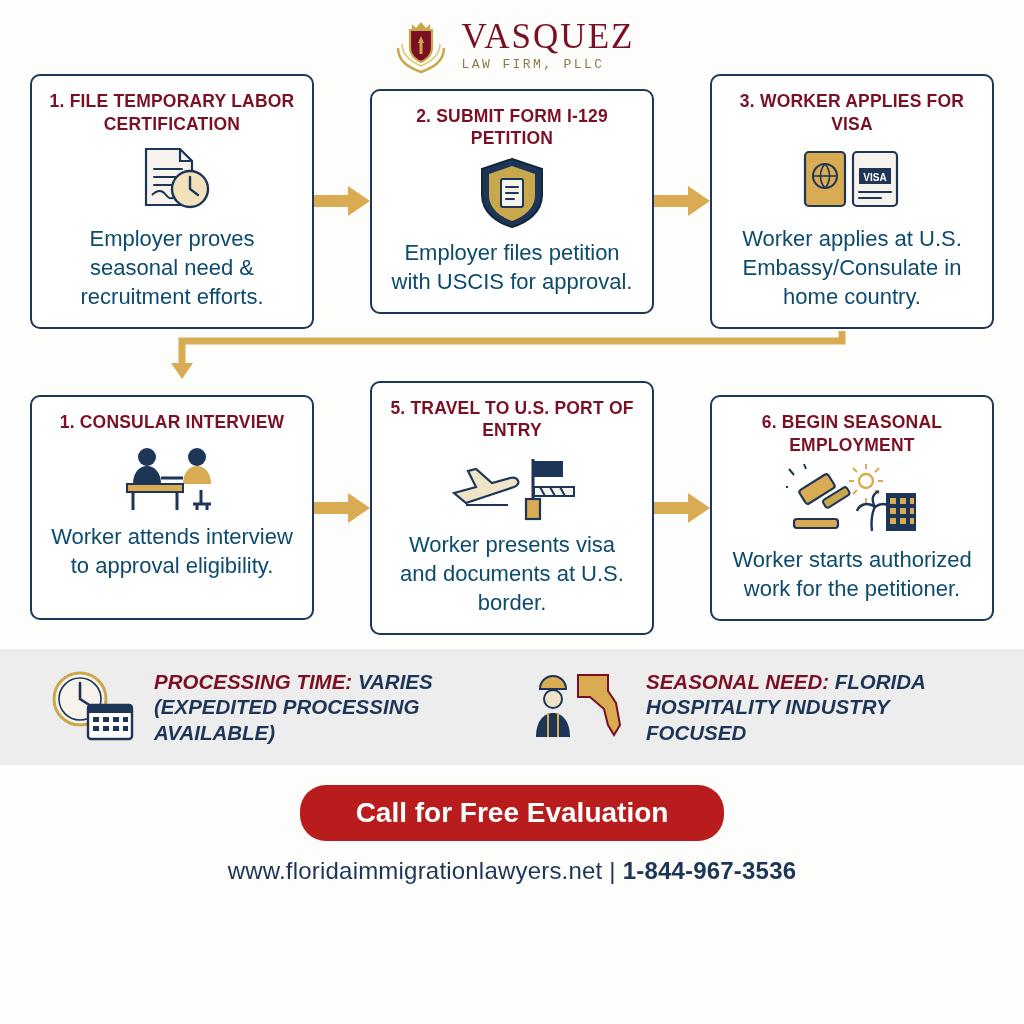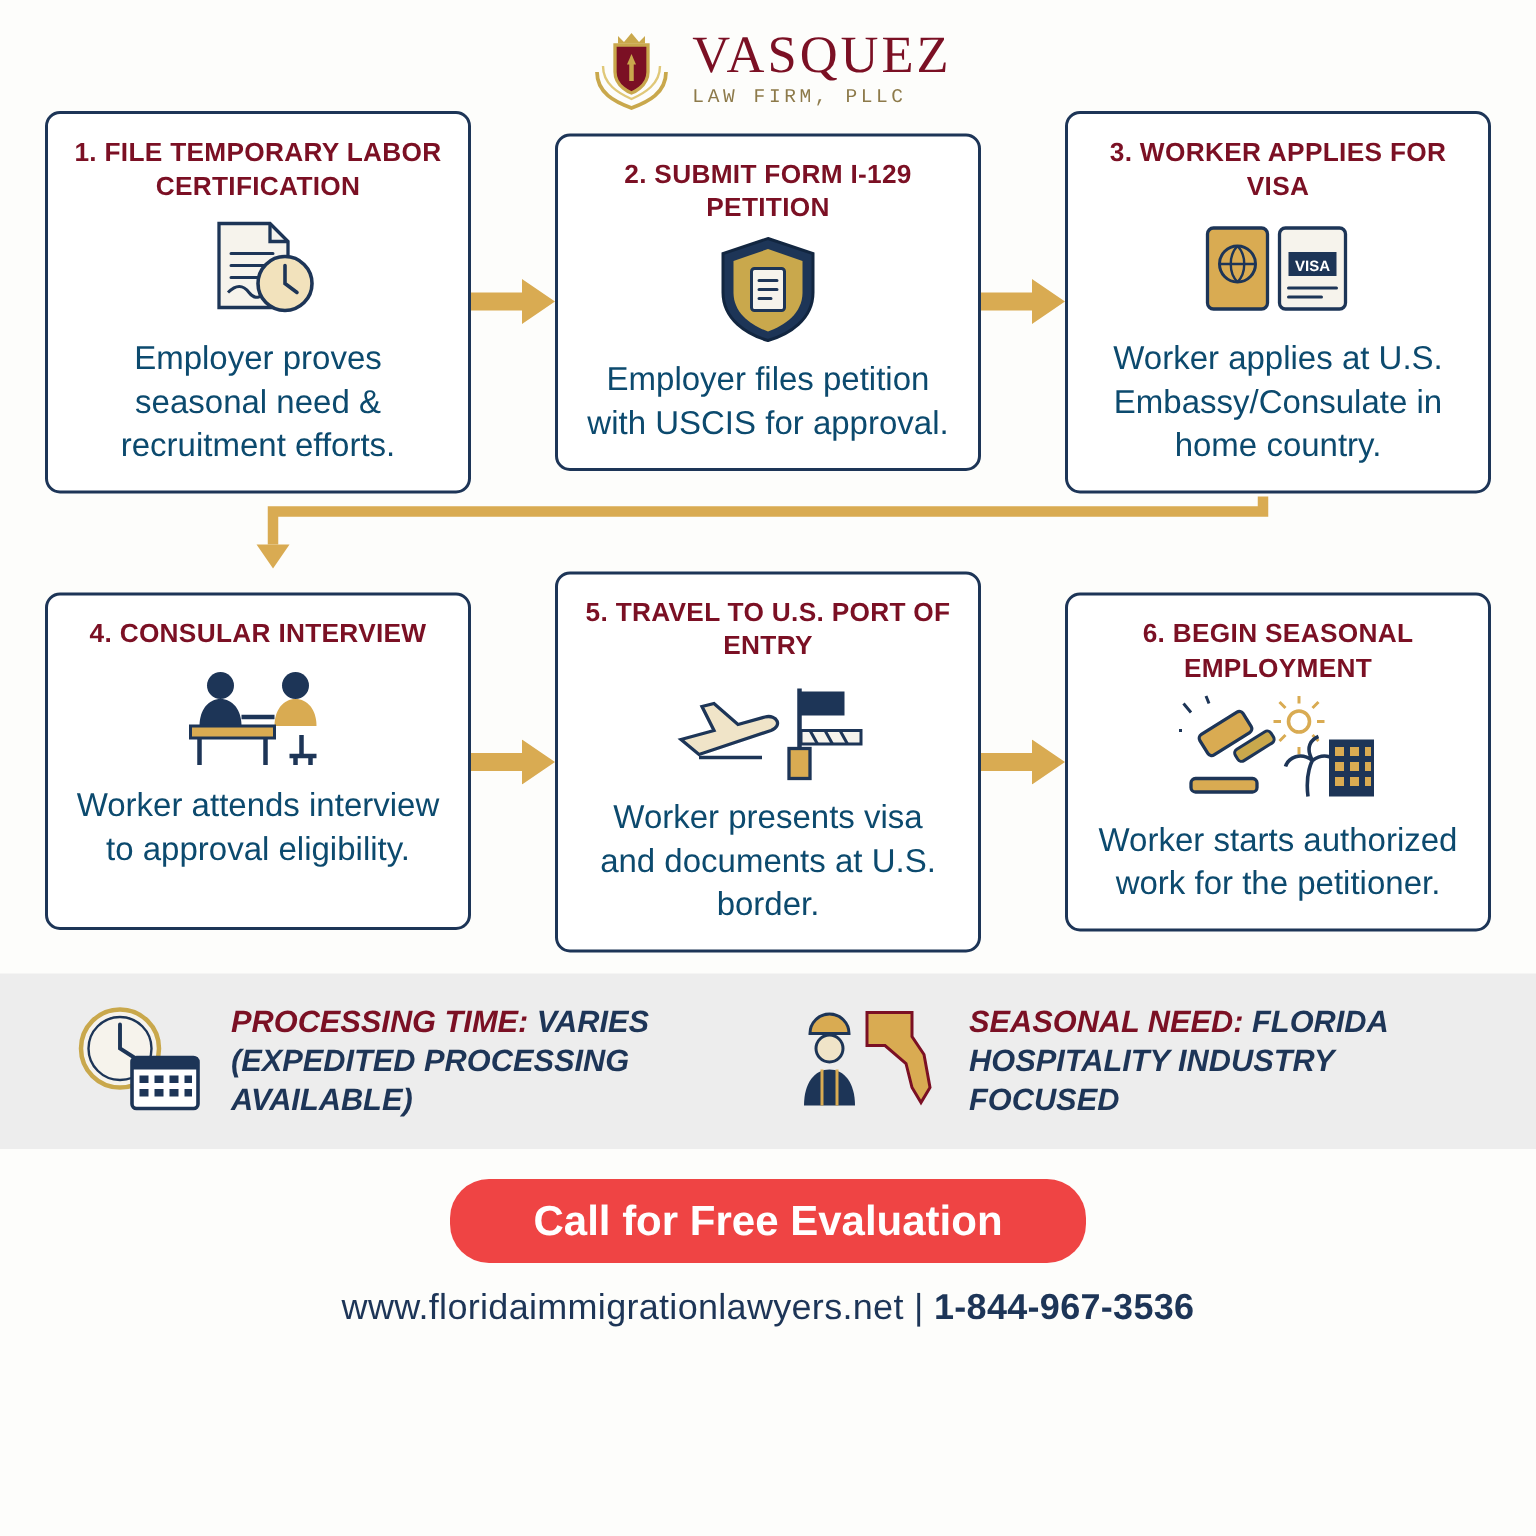--- a/index.html
+++ b/index.html
@@ -155,21 +155,21 @@
   }
   .fact-label { color: #7b1024; }
 
   
   .cta-wrap {
     display: flex;
     justify-content: center;
     margin-top: 20px;
   }
   .cta {
-    background: #ef4444;
+    background: #b91c1c;
     color: #ffffff;
     font-size: 28px;
     font-weight: bold;
     border: none;
     border-radius: 26px;
     padding: 12px 56px;
     cursor: pointer;
     font-family: "Liberation Sans", sans-serif;
   }
   .contact {
@@ -269,21 +269,21 @@
     <div class="row-gap">
       <svg class="connector" width="964" height="52" viewBox="0 0 964 52" preserveAspectRatio="none">
         <path d="M812 2 v10 H152 v22" fill="none" stroke="#d9ab52" stroke-width="7"></path>
         <path d="M152 50 l-11 -16 h22 z" fill="#d9ab52"></path>
       </svg>
     </div>
 
     <div class="row">
 
       <div class="card">
-        <div class="card-title">4. CONSULAR INTERVIEW</div>
+        <div class="card-title">1. CONSULAR INTERVIEW</div>
         <div class="card-icon">
           <svg width="118" height="74" viewBox="0 0 118 74">
             <circle cx="34" cy="17" r="9" fill="#1d3557"></circle>
             <path d="M20 44 c0 -11 6 -18 14 -18 s14 7 14 18 z" fill="#1d3557"></path>
             <circle cx="84" cy="17" r="9" fill="#1d3557"></circle>
             <path d="M70 44 c0 -11 6 -18 14 -18 s14 7 14 18 z" fill="#d9ab52"></path>
             <rect x="14" y="44" width="56" height="8" fill="#d9ab52" stroke="#1d3557" stroke-width="2"></rect>
             <path d="M20 52 v18 M64 52 v18" stroke="#1d3557" stroke-width="3"></path>
             <path d="M88 50 v14 M80 64 h18 M84 70 v-6 M94 70 v-6" stroke="#1d3557" stroke-width="3" fill="none"></path>
             <path d="M48 38 h22" stroke="#1d3557" stroke-width="3"></path>

